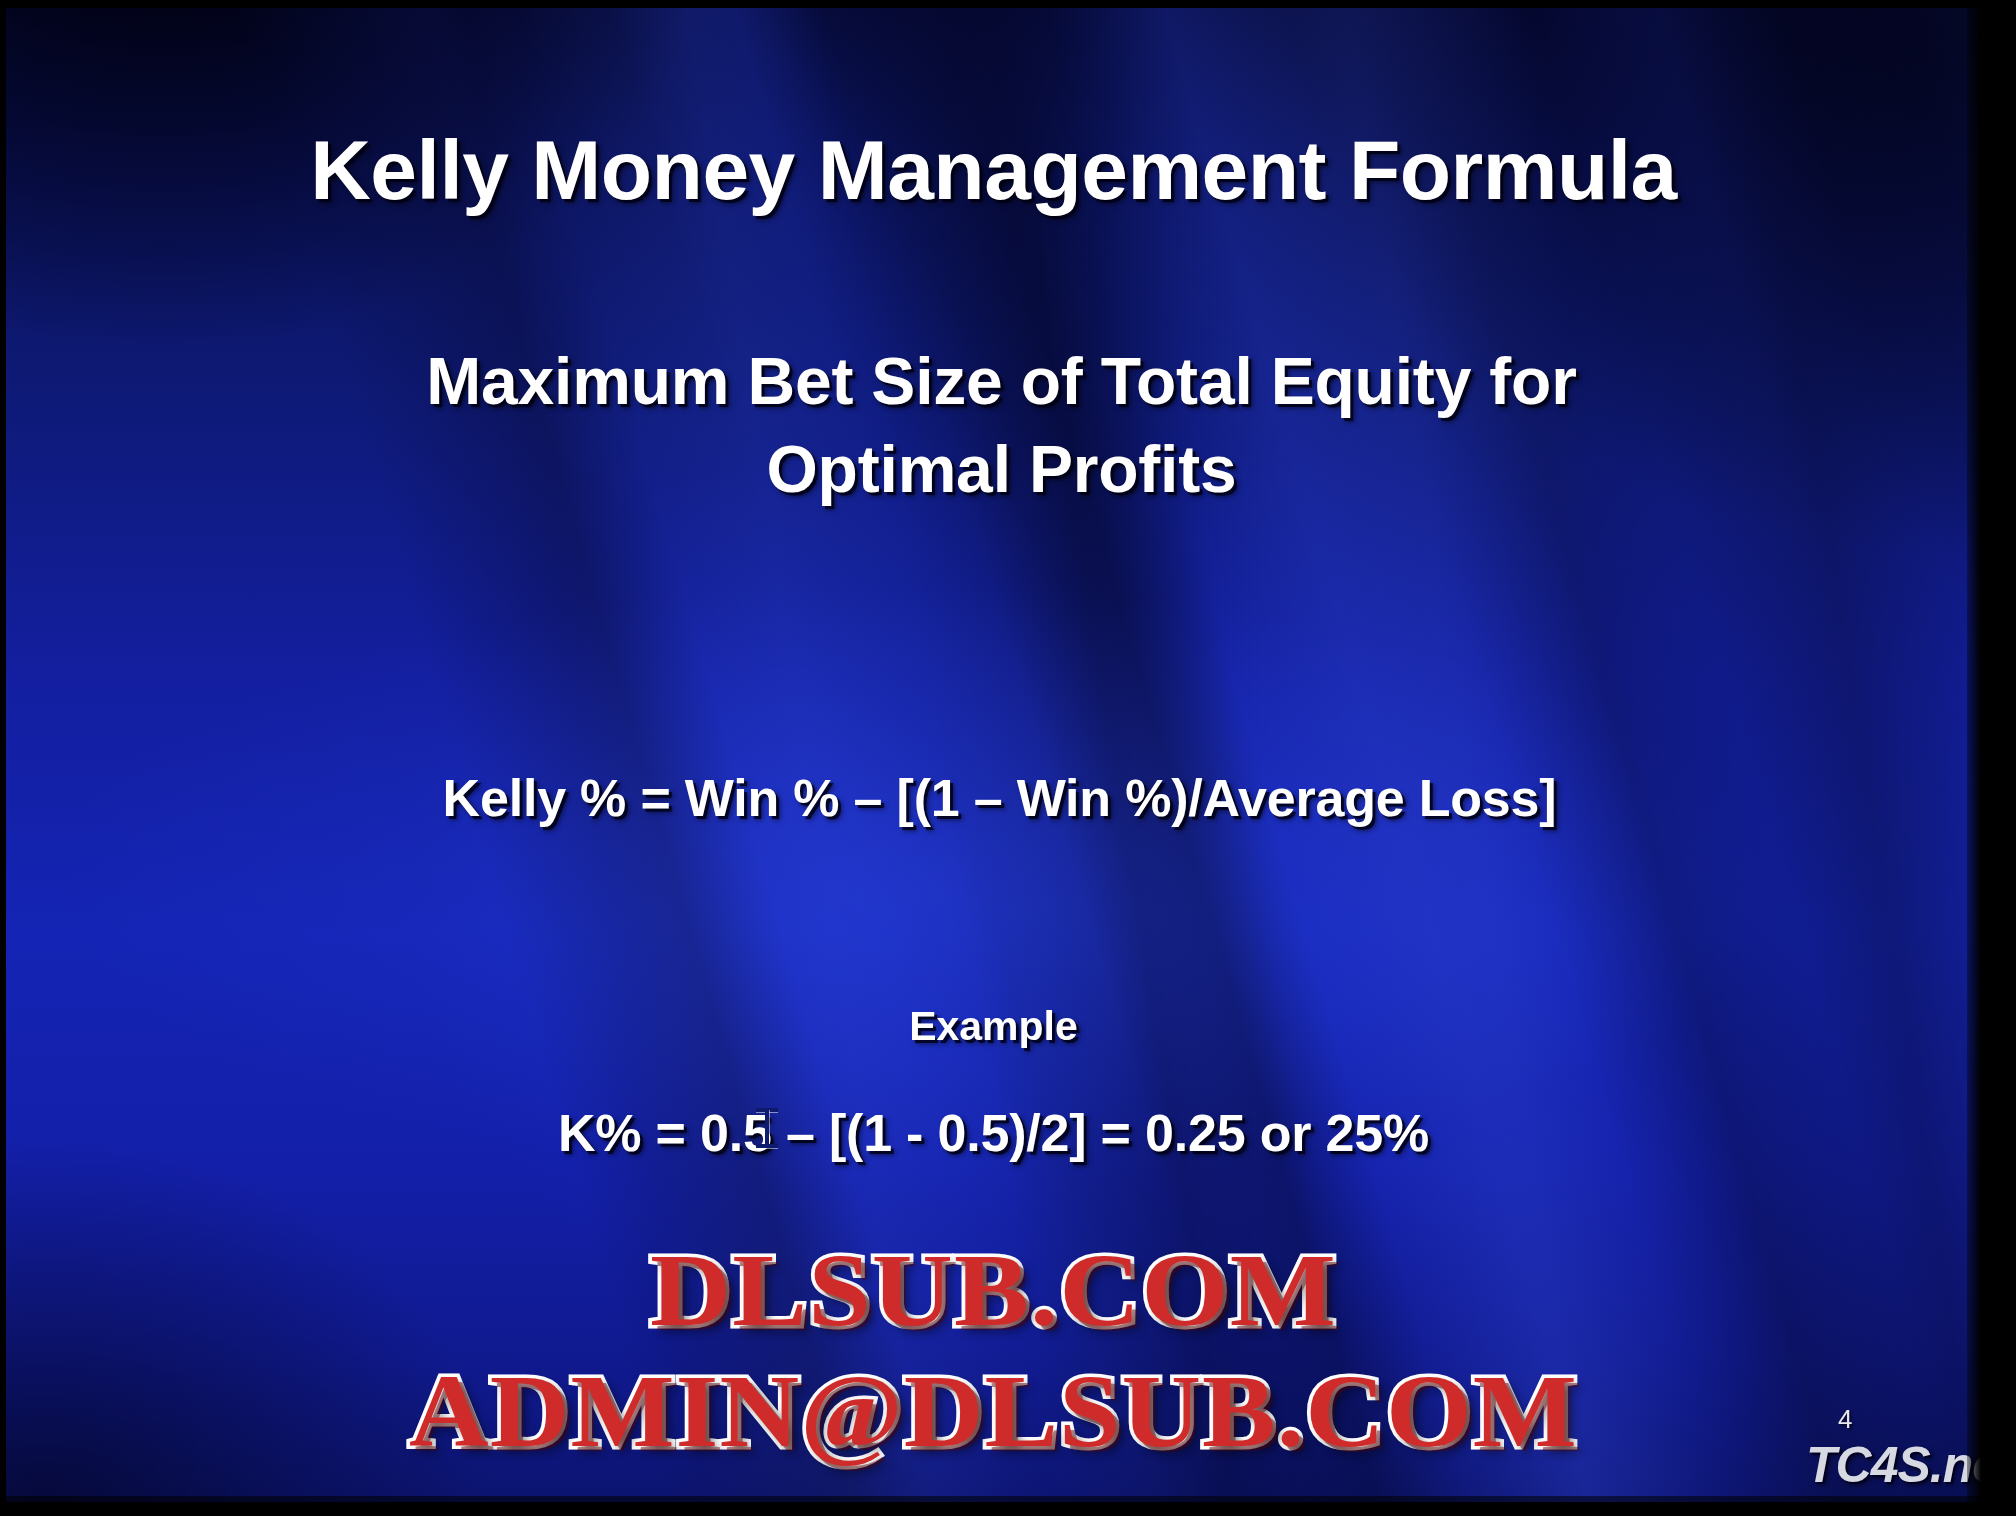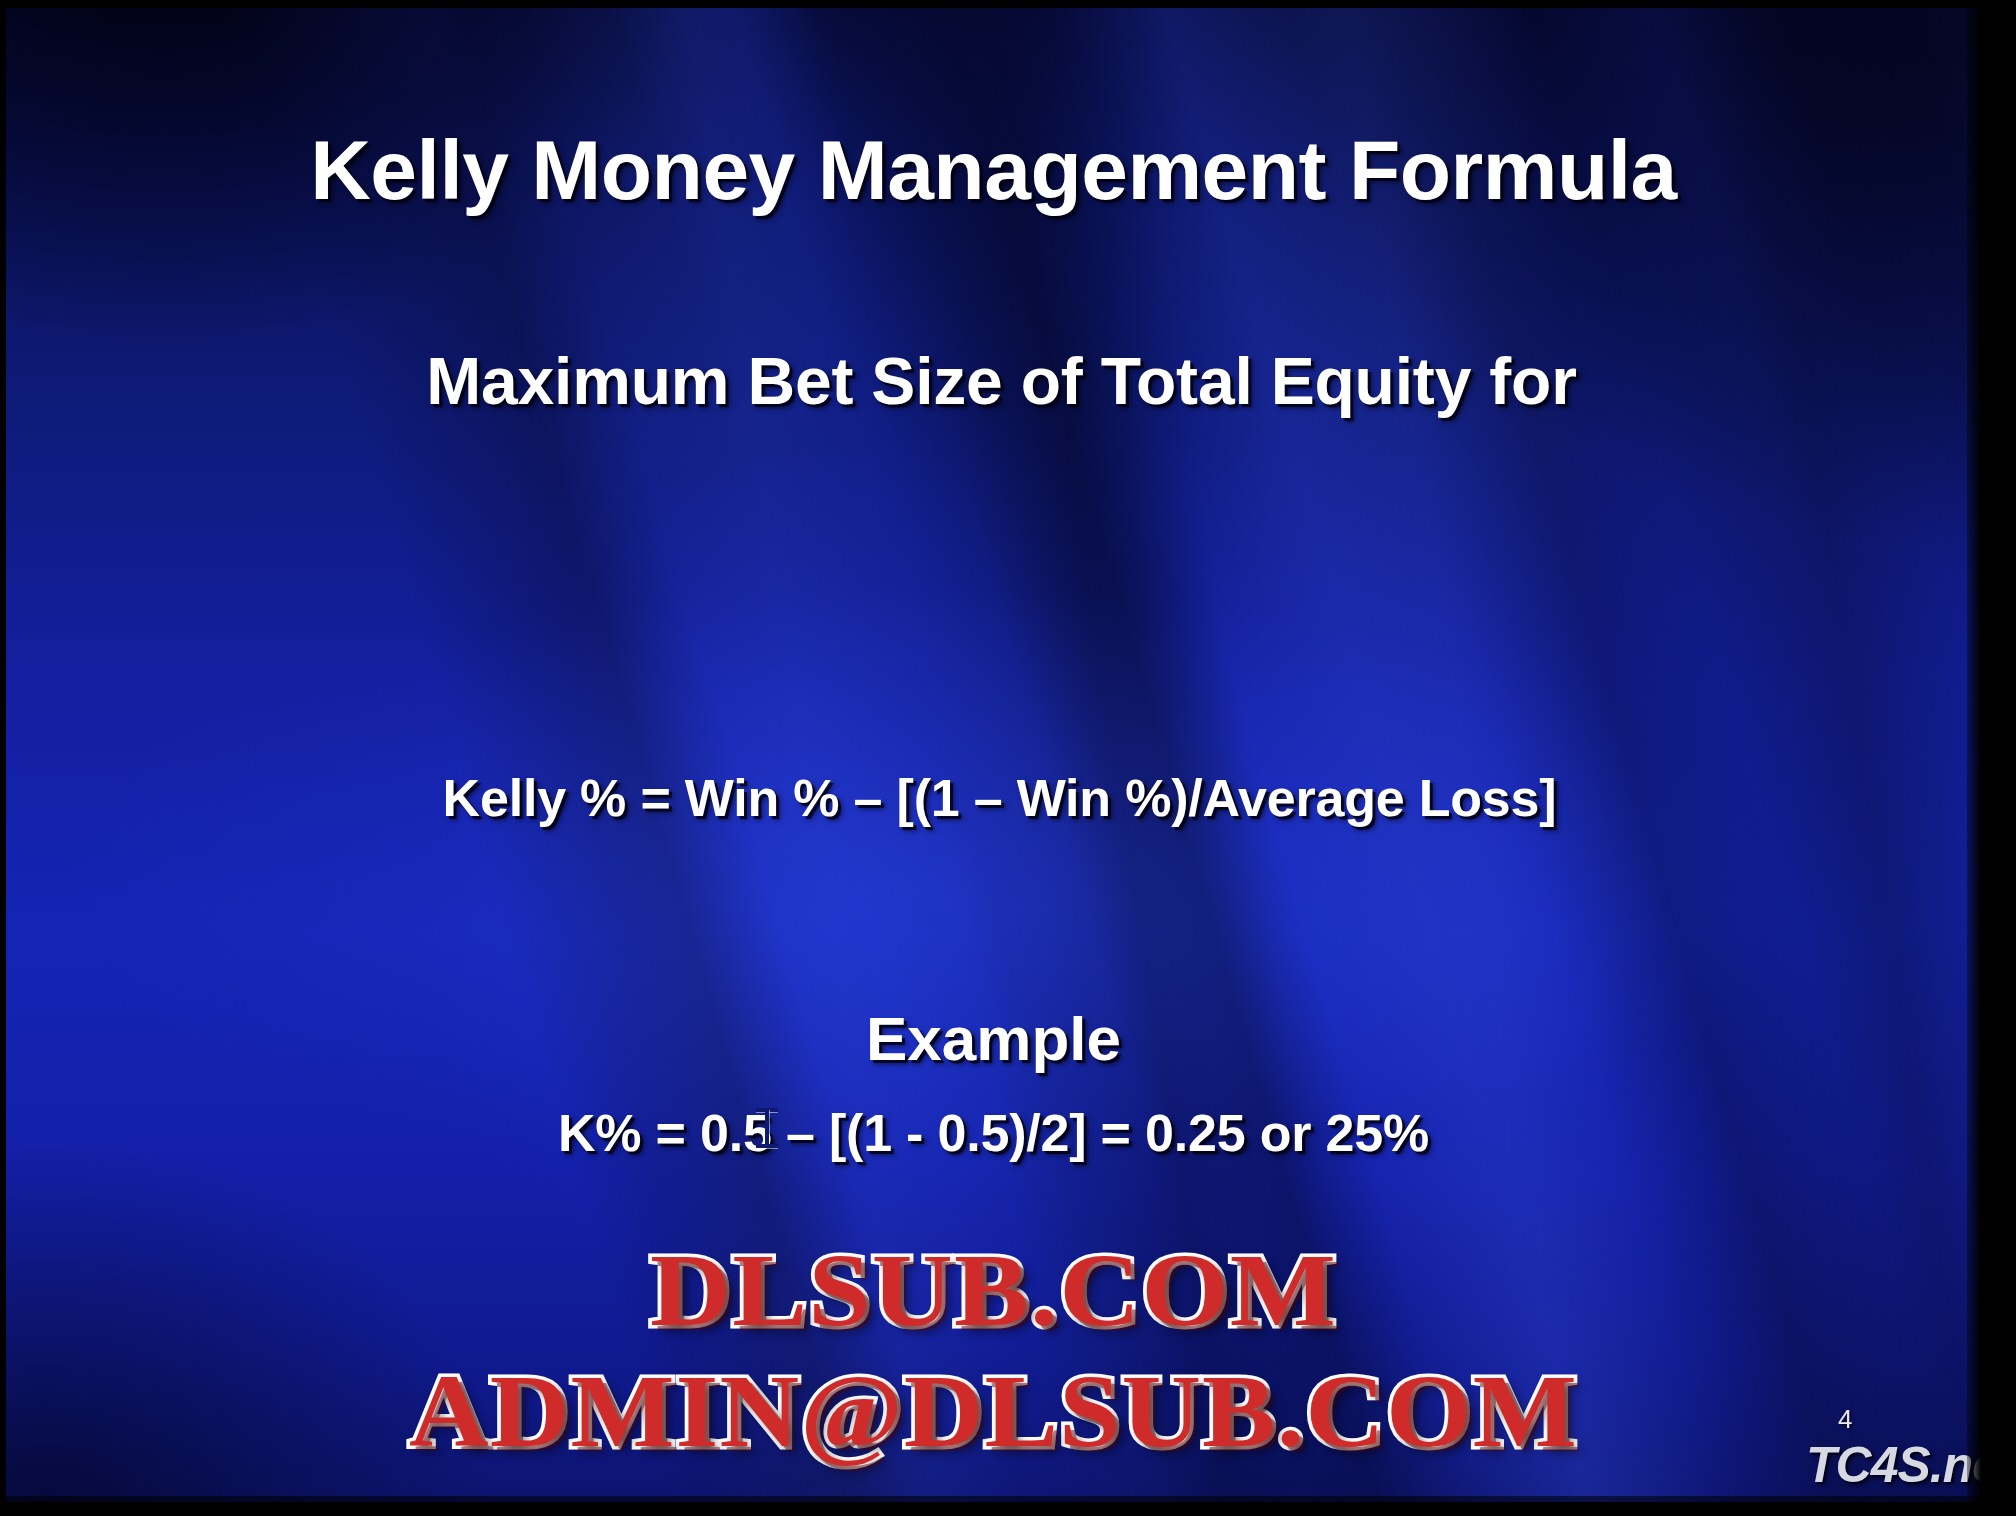--- a/index.html
+++ b/index.html
@@ -174,21 +174,21 @@
     white-space: nowrap;
     letter-spacing: -0.2px;
     padding-left: 12px;
   }
 
   #example-heading {
     position: absolute;
     top: 995px;
     left: 0; right: 0;
     text-align: center;
-    font-size: 62px;
+    font-size: 41px;
     font-weight: bold;
   }
 
   #example-formula {
     position: absolute;
     top: 1095px;
     left: 0; right: 0;
     text-align: center;
     font-size: 52px;
     font-weight: bold;
@@ -304,20 +304,21 @@
     <div class="bg-streaks"></div>
     <div class="bg-streaks2"></div>
     <div class="bg-glow"></div>
 
     <div id="content">
 
       <div id="slide-title" class="shadowed">Kelly Money Management Formula</div>
 
       <div id="subtitle-block">
         <div class="shadowed">Maximum Bet Size of Total Equity for</div>
+        <div class="shadowed">Optimal Profits</div>
       </div>
 
       <div id="kelly-formula" class="shadowed">Kelly % = Win % – [(1 – Win %)/Average Loss]</div>
 
       <div id="example-heading" class="shadowed">Example</div>
 
       <div id="example-formula" class="shadowed">K% = 0.5 – [(1 - 0.5)/2] = 0.25 or 25%</div>
 
       <div id="text-cursor">
         <div class="ibeam-top"></div>

